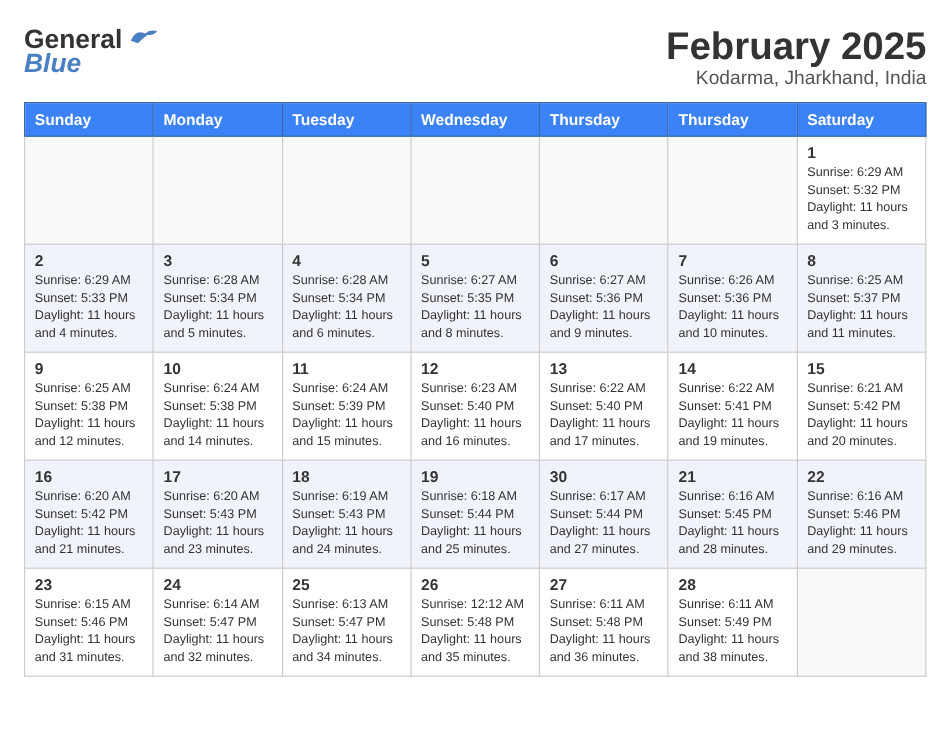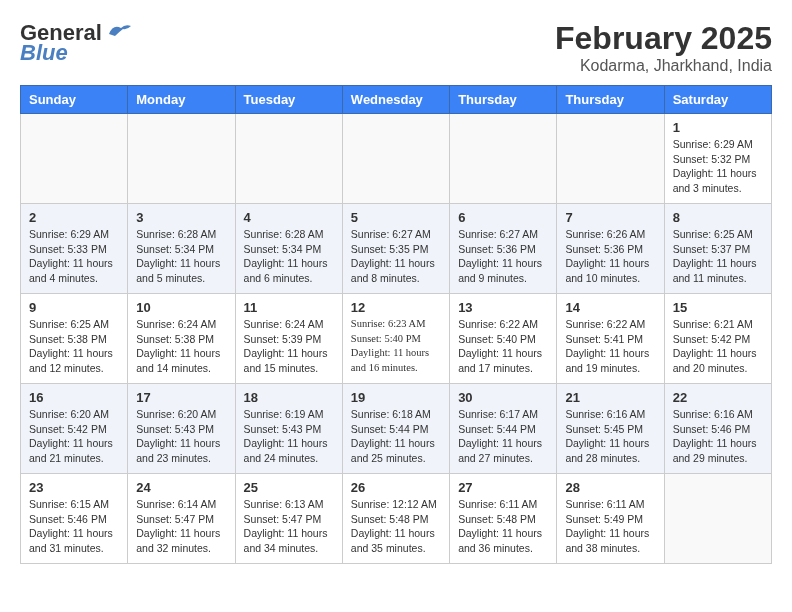--- a/index.html
+++ b/index.html
@@ -194,21 +194,21 @@
         </td>
         <td>
           <span class="day-num">11</span>
           <div class="day-info" style="white-space: pre-line;">Sunrise: 6:24 AM
 Sunset: 5:39 PM
 Daylight: 11 hours
 and 15 minutes.</div>
         </td>
         <td>
           <span class="day-num">12</span>
-          <div class="day-info" style="white-space: pre-line; font-family: Liberation Serif, serif;">Sunrise: 6:23 AM
+          <div class="day-info" style="white-space: pre-line;">Sunrise: 6:23 AM
 Sunset: 5:40 PM
 Daylight: 11 hours
 and 16 minutes.</div>
         </td>
         <td>
           <span class="day-num">13</span>
           <div class="day-info" style="white-space: pre-line;">Sunrise: 6:22 AM
 Sunset: 5:40 PM
 Daylight: 11 hours
 and 17 minutes.</div>

